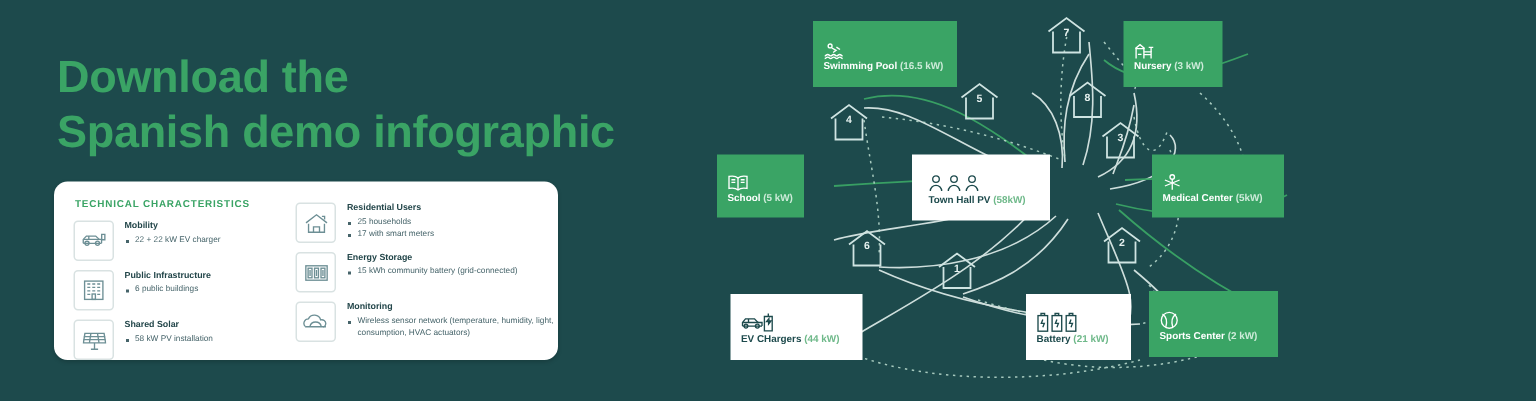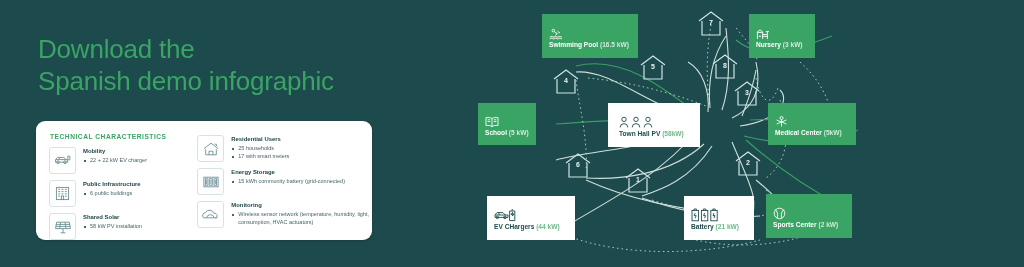--- a/index.html
+++ b/index.html
@@ -8,21 +8,21 @@
     background:#1d4a4c;
     font-family:"Liberation Sans", sans-serif;
     position:relative;
   }
   .banner{position:absolute;inset:0;display:flex;}
 
   
   .left{width:460px;position:relative;flex:none;}
   .headline{
     position:absolute;left:38px;top:34px;
-    color:#3aa465;font-size:26px;font-weight:normal;line-height:1.22;
+    color:#3aa465;font-size:30px;font-weight:bold;line-height:1.22;
     letter-spacing:-0.2px;white-space:pre-line;
   }
   .card{
     position:absolute;left:36px;top:121px;width:336px;height:119px;
     background:#ffffff;border-radius:9px;
     box-shadow:0 1px 3px rgba(0,0,0,.18);
     display:flex;
   }
   .card-col{padding:9px 0 0 0;}
   .card-col.left-col{width:152px;padding-left:13px;}

